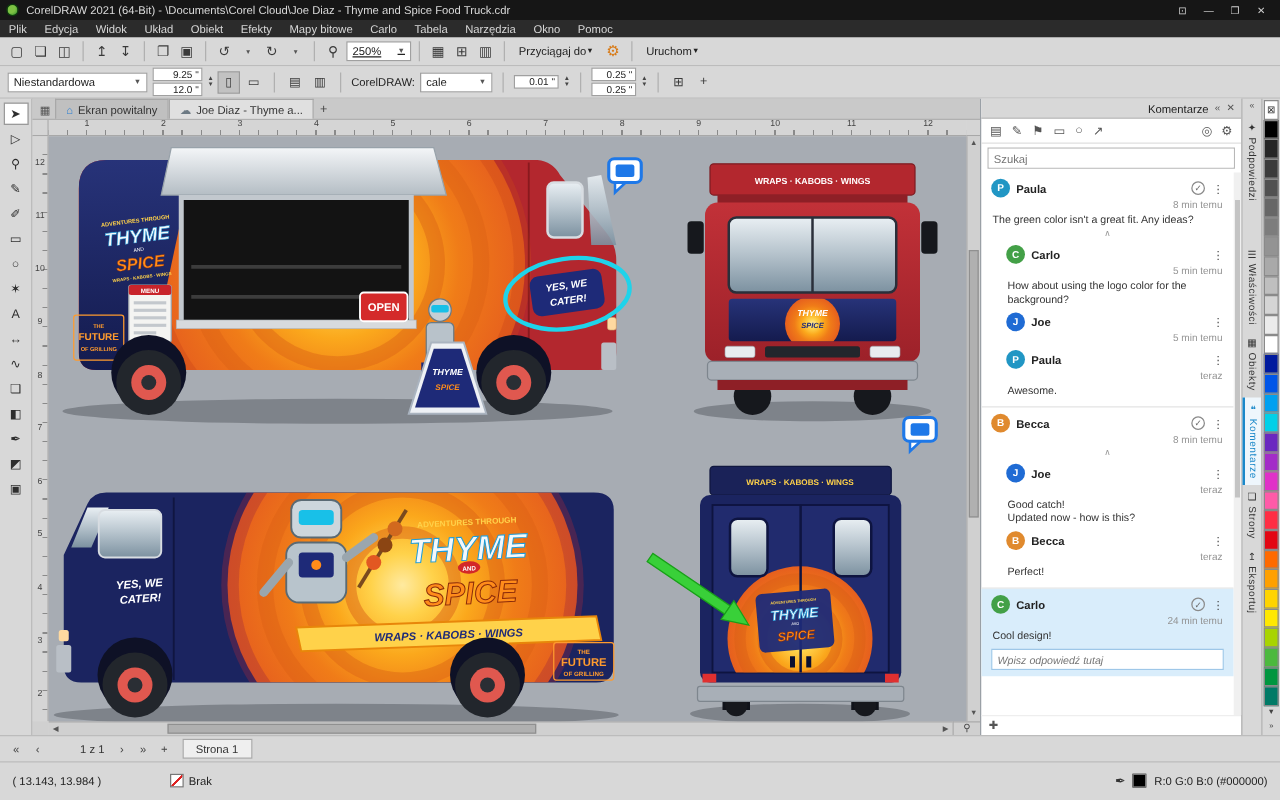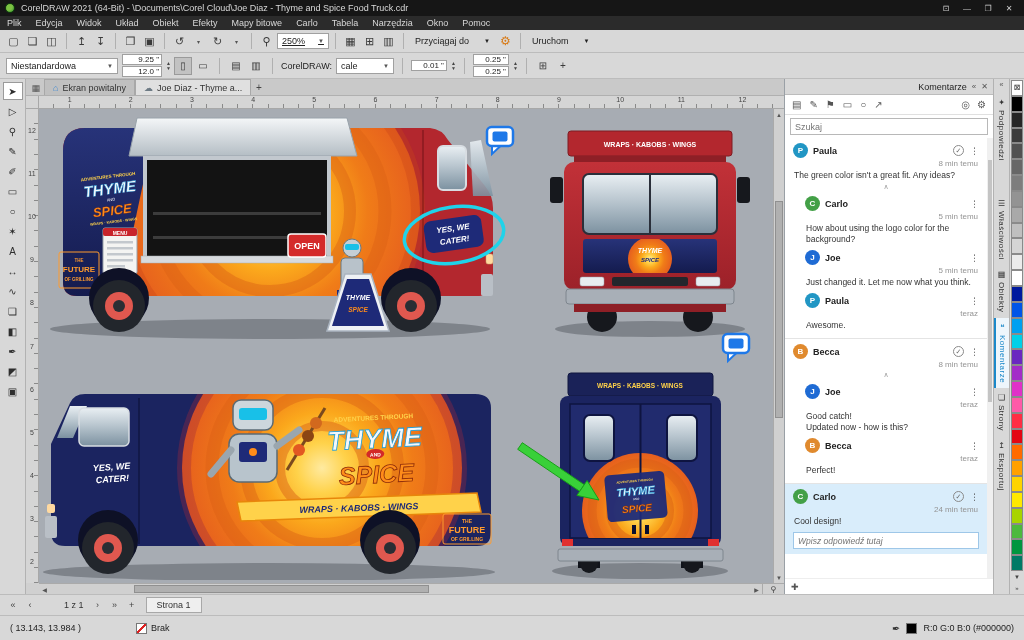--- a/index.html
+++ b/index.html
@@ -17,21 +17,21 @@
   .menubar { height:14px; background:#2b2b2b; color:#d8d8d8; display:flex; align-items:center; font-size:9px; flex:0 0 14px; }
   .menubar span { padding:0 7px; }
 
   
   .toolbar { height:23px; background:#d8d8d8; border-bottom:1px solid #bcbcbc; display:flex; align-items:center; font-size:9px; color:#333; padding:0 5px; gap:2px; flex:0 0 23px; }
   .tbtn { min-width:17px; height:17px; display:flex; align-items:center; justify-content:center; font-size:11px; color:#3a3a3a; }
   .tbtn.small-caret { width:7px; font-size:6px; color:#555; }
   .tsep { width:1px; height:16px; background:#b0b0b0; margin:0 4px; }
   .combo { background:#fff; border:1px solid #a0a0a0; height:16px; display:flex; align-items:center; font-size:9px; padding:0 4px; gap:6px; color:#222; }
   .combo .caret { font-size:6px; color:#555; }
-  .chrome-btn { display:flex; align-items:center; gap:15px; padding:0 5px; height:17px; font-size:9px; color:#222; }
+  .chrome-btn { display:flex; align-items:center; gap:0; padding:0 5px; height:17px; font-size:9px; color:#222; }
   .gear { color:#d87a16; font-size:12px; }
 
   .propbar { height:26px; background:#d8d8d8; border-bottom:1px solid #bcbcbc; display:flex; align-items:center; font-size:9px; color:#222; padding:0 6px; gap:4px; flex:0 0 26px; }
   .stack { display:flex; flex-direction:column; gap:1px; }
   .field { background:#fff; border:1px solid #a0a0a0; height:11px; font-size:8px; display:flex; align-items:center; justify-content:flex-end; padding:0 2px; width:40px; color:#222; }
   .stepper { display:flex; flex-direction:column; justify-content:center; font-size:5px; color:#444; line-height:5px; }
   .pb-icon { min-width:16px; height:16px; display:flex; align-items:center; justify-content:center; font-size:10px; color:#3a3a3a; }
   .pb-icon.pressed { background:#c2c2c2; outline:1px solid #9a9a9a; }
 
   
@@ -673,21 +673,20 @@
             </div>
             <div class="creply">
               <div class="crow1">
                 <span class="cavatar" style="background: rgb(31, 107, 212);">J</span>
                 <span class="cname">Joe</span>
                 <span class="cactions">
                     <span class="cmenu">⋮</span>
                   </span>
               </div>
               <div class="ctime">5 min temu</div>
-              <div class="ctext">Just changed it. Let me now what you think.</div>
             </div>
             <div class="creply">
               <div class="crow1">
                 <span class="cavatar" style="background: rgb(33, 150, 196);">P</span>
                 <span class="cname">Paula</span>
                 <span class="cactions">
                     <span class="cmenu">⋮</span>
                   </span>
               </div>
               <div class="ctime">teraz</div>

